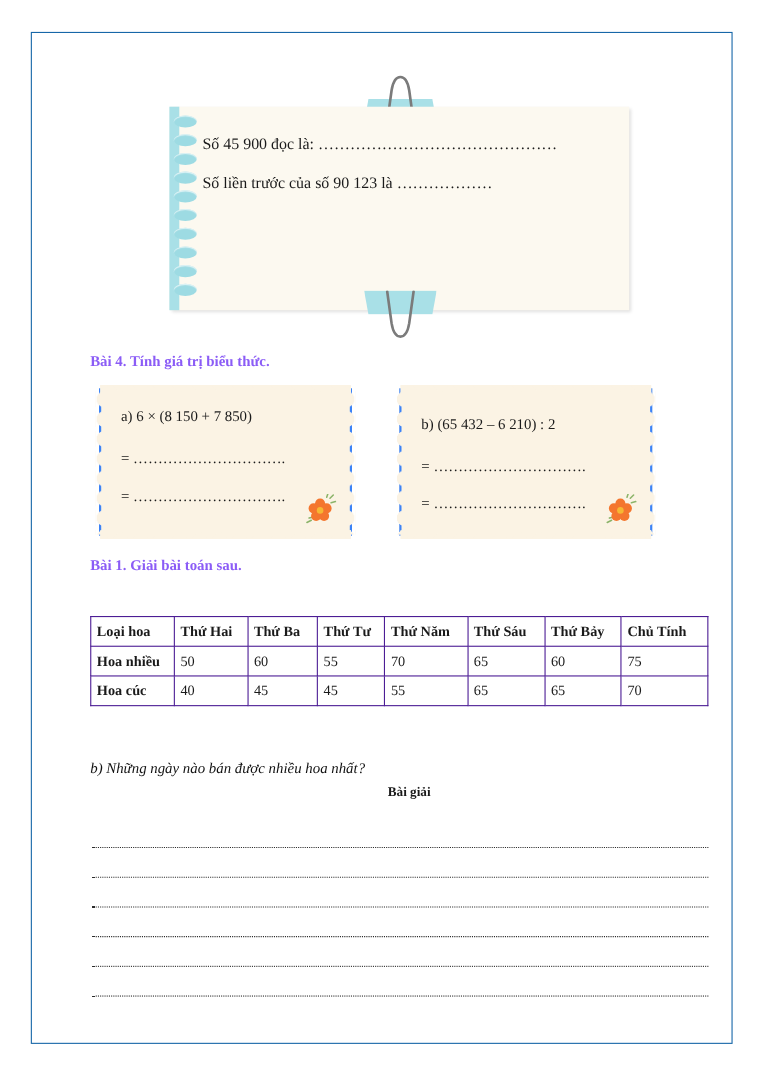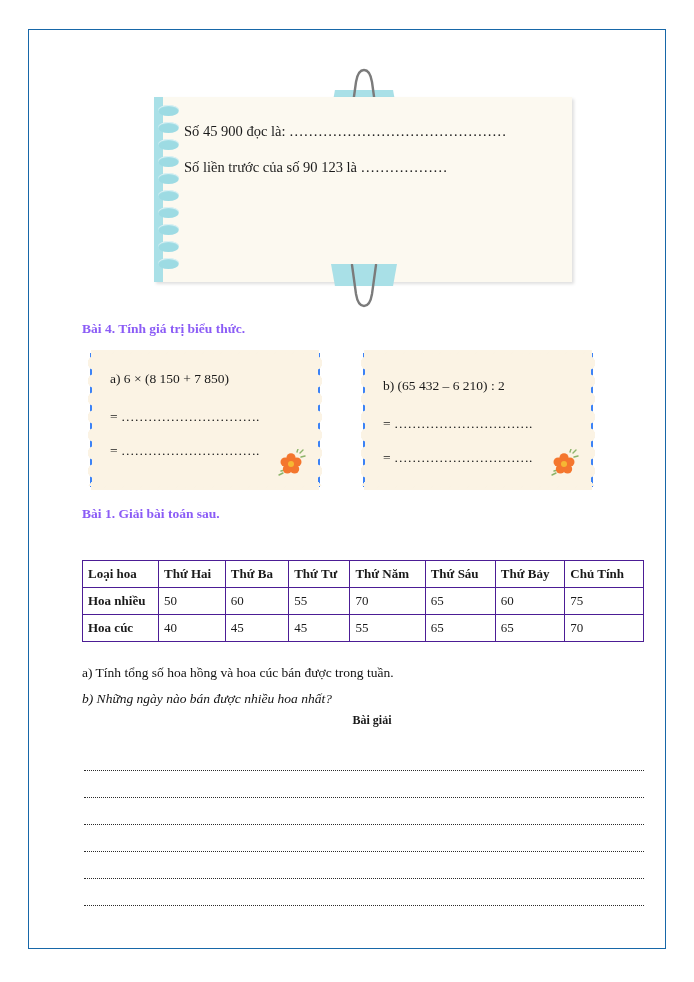--- a/index.html
+++ b/index.html
@@ -395,21 +395,20 @@
           <td class="num">45</td>
           <td class="num">55</td>
           <td class="num">65</td>
           <td class="num">65</td>
           <td class="num">70</td>
         </tr>
       </tbody>
     </table>
   </div>
 
-  <div class="para" id="p-qa">a) Tính tổng số hoa hồng và hoa cúc bán được trong tuần.</div>
   <div class="para" id="p-qb">b) Những ngày nào bán được nhiều hoa nhất?</div>
   <div class="sub-head">Bài giải</div>
 
   <div class="answer-lines">
     <div class="ans-line"></div>
     <div class="ans-line"></div>
     <div class="ans-line"></div>
     <div class="ans-line"></div>
     <div class="ans-line"></div>
     <div class="ans-line"></div>

